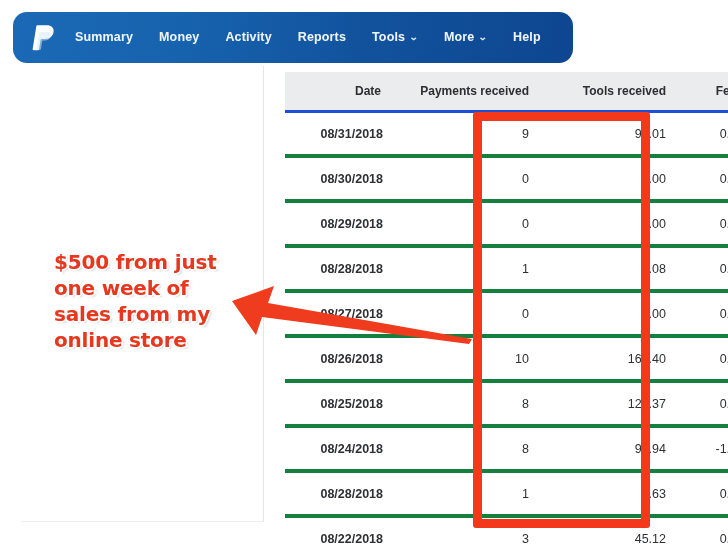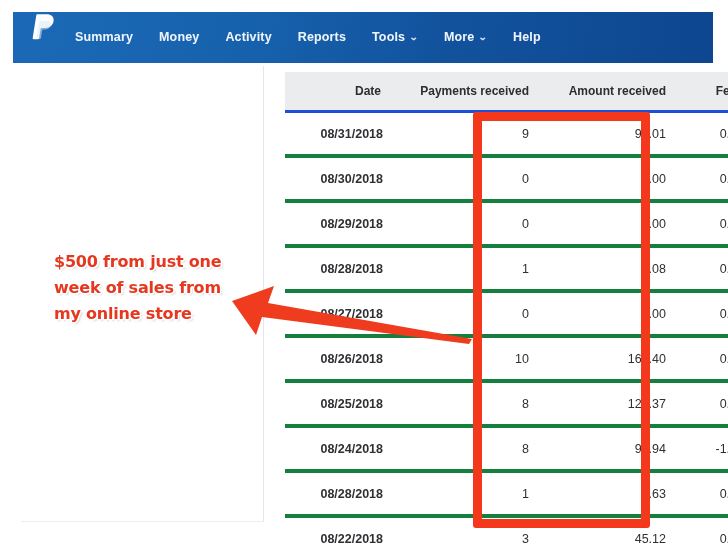--- a/index.html
+++ b/index.html
@@ -24,25 +24,27 @@
     width: 700px;
     height: 510px;
     background: #ffffff;
   }
 
   
   #topnav {
     position: absolute;
     left: 0;
     top: 0;
-    width: 700px;
+    width: 560px;
     height: 51px;
     background: linear-gradient(100deg, #1b69b6 0%, #1762ad 32%, #12529d 62%, #0e4690 100%);
     display: flex;
+    align-items: center;
     overflow: hidden;
+    border-radius: 14px;
   }
   #paypal-logo {
     width: 26px;
     height: 30px;
     margin-left: 17px;
     margin-right: 19px;
     flex: none;
     display: block;
   }
   .nav-item {
@@ -153,21 +155,21 @@
     pointer-events: none;
   }
 
   
   #annotation-text {
     position: absolute;
     left: 54px;
     top: 249px;
     width: 190px;
     font-family: "DejaVu Sans", sans-serif;
-    font-size: 16px;
+    font-size: 20px;
     font-weight: bold;
     line-height: 26px;
     color: #e6371f;
     letter-spacing: -0.2px;
     text-shadow:
       1.6px 0 0 #fff, -1.6px 0 0 #fff, 0 1.6px 0 #fff, 0 -1.6px 0 #fff,
       1.2px 1.2px 0 #fff, -1.2px 1.2px 0 #fff, 1.2px -1.2px 0 #fff, -1.2px -1.2px 0 #fff,
       2.2px 2.2px 2px rgba(120,120,120,0.30);
     white-space: pre-line;
   }
@@ -221,21 +223,21 @@
   <div id="content-area">
 
     <div id="left-pane"></div>
 
     <div id="table-card">
       <table class="data-table">
         <thead>
           <tr>
             <th class="col-date">Date</th>
             <th class="col-payments">Payments received</th>
-            <th class="col-amount">Amount received</th>
+            <th class="col-amount">Tools received</th>
             <th class="col-fees">Fees</th>
           </tr>
         </thead>
         <tbody id="table-body">
             <tr>
               <td class="cell-date">08/31/2018</td>
               <td class="cell-payments">9</td>
               <td class="cell-amount">96.01</td>
               <td class="cell-fees">0.00</td>
             </tr>

